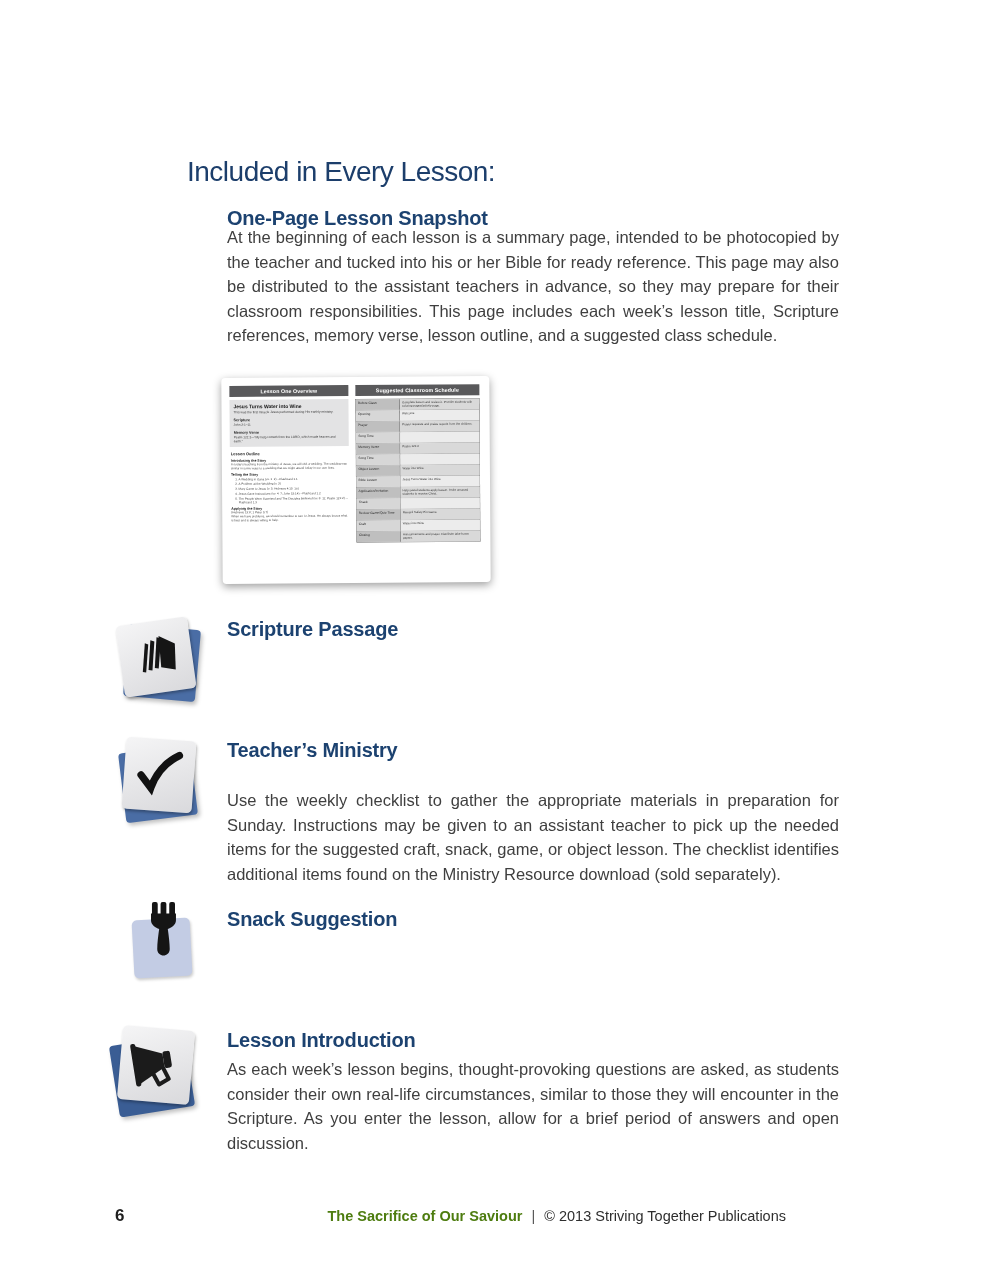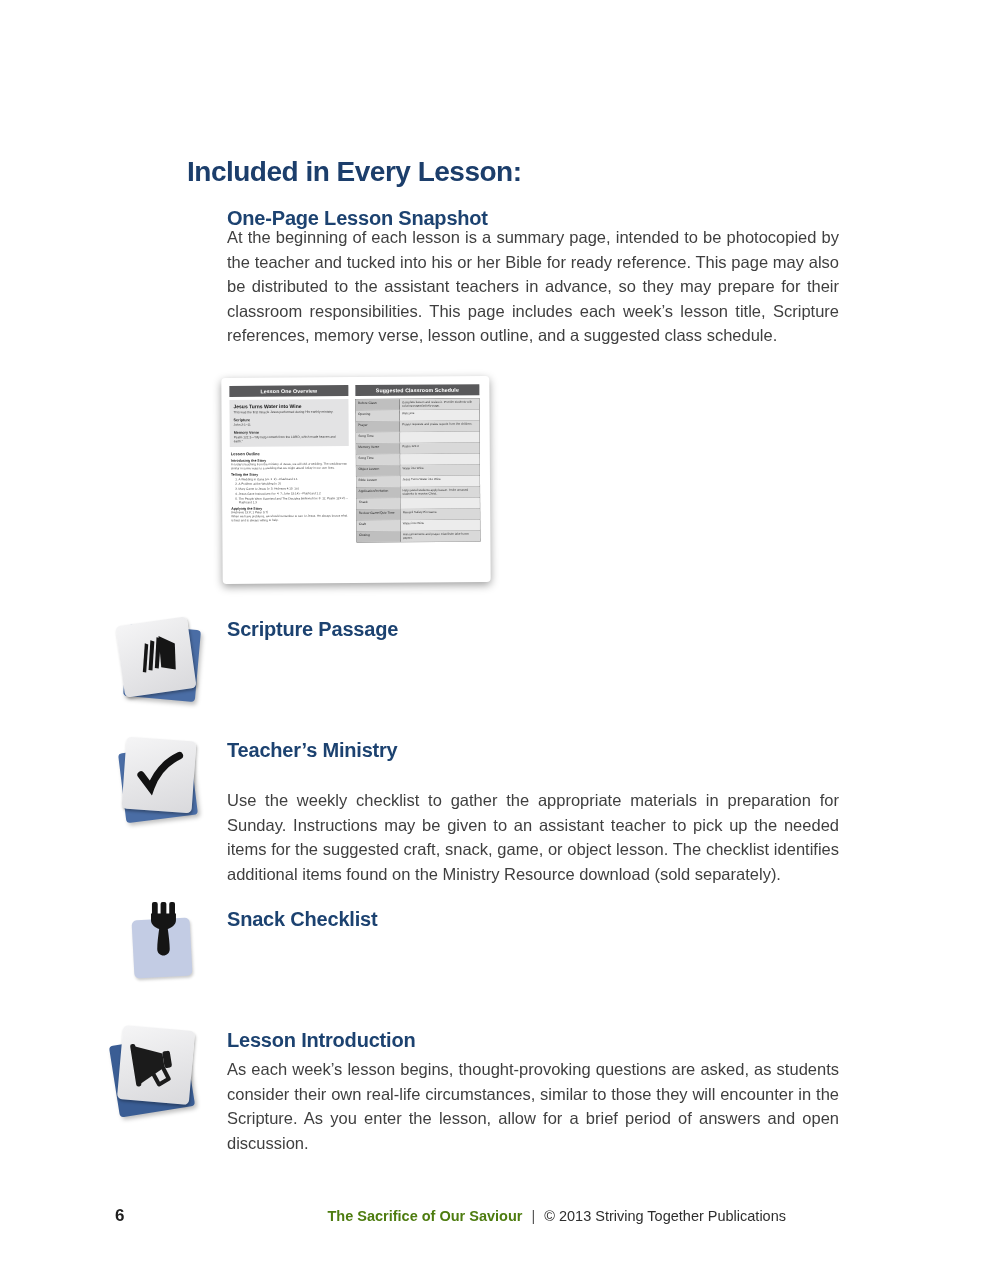--- a/index.html
+++ b/index.html
@@ -1,19 +1,19 @@
 <!DOCTYPE html>
 <html><head>
 <meta charset="utf-8">
 <style>
   html,body{margin:0;padding:0;background:#ffffff;}
   .page{position:relative;width:989px;height:1280px;background:#fff;overflow:hidden;
         font-family:"Liberation Sans", sans-serif;color:#3d3d3d;}
   .abs{position:absolute;}
-  .h1{font-size:28px;font-weight:bold;color:#1c3e6b;letter-spacing:-0.5px;}
+  .h1{font-size:28px;font-weight:normal;color:#1c3e6b;letter-spacing:-0.5px;}
   .sec-title{font-size:20px;font-weight:bold;color:#1c4270;letter-spacing:-0.2px;}
   .sec-body{font-size:16.5px;line-height:24.6px;text-align:justify;color:#3f3f3f;width:612px;}
 
   
   .icon-wrap{position:absolute;}
   .icon-back{position:absolute;border-radius:4px;box-shadow:2px 3px 4px rgba(0,0,0,.25);}
   .icon-tile{position:absolute;border-radius:5px;background:linear-gradient(160deg,#f5f5f6,#d9d9dc);
              box-shadow:1px 2px 3px rgba(0,0,0,.3);display:flex;align-items:center;justify-content:center;}
   .icon-tile svg{display:block;}
 
@@ -181,21 +181,21 @@
   <div class="icon-wrap" style="left:131px;top:901px;width:68px;height:78px;">
     <div class="icon-tile" style="left:2px;top:18px;width:58px;height:58px;background:#c3cce4;transform:rotate(-3deg);box-shadow:1px 2px 3px rgba(0,0,0,.2);"></div>
     <svg style="position:absolute;left:8px;top:0;" width="48" height="74" viewBox="0 0 100 150">
       <rect x="27" y="0" width="12" height="30" rx="4" fill="#151515"></rect>
       <rect x="45" y="0" width="12" height="30" rx="4" fill="#151515"></rect>
       <rect x="63" y="0" width="12" height="30" rx="4" fill="#151515"></rect>
       <path d="M25 24 h52 v14 c0 10 -10 16 -17 18 c2 14 4 30 4 42 c0 18 -26 18 -26 0 c0 -12 2 -28 4 -42 c-7 -2 -17 -8 -17 -18 Z" fill="#151515"></path>
     </svg>
   </div>
 
-  <div class="abs sec-title" style="left:227px;top:908px;">Snack Checklist</div>
+  <div class="abs sec-title" style="left:227px;top:908px;">Snack Suggestion</div>
 
   <div class="icon-wrap" style="left:110px;top:1026px;width:92px;height:92px;">
     <div class="icon-back" style="left:4px;top:14px;width:76px;height:72px;background:#3a5d94;transform:rotate(-9deg);"></div>
     <div class="icon-tile" style="left:10px;top:2px;width:72px;height:74px;transform:rotate(5deg);">
       <svg width="58" height="58" viewBox="0 0 100 100">
         <g transform="rotate(-14 50 50)" fill="#1b1b1b">
           <polygon points="18,12 64,32 64,56 18,78"></polygon>
           <rect x="11" y="8" width="9" height="74" rx="4"></rect>
           <rect x="64" y="29" width="13" height="29" rx="4"></rect>
           <path d="M42 62 L50 84 L68 77 L61 56" fill="none" stroke="#1b1b1b" stroke-width="7" stroke-linejoin="round"></path>

